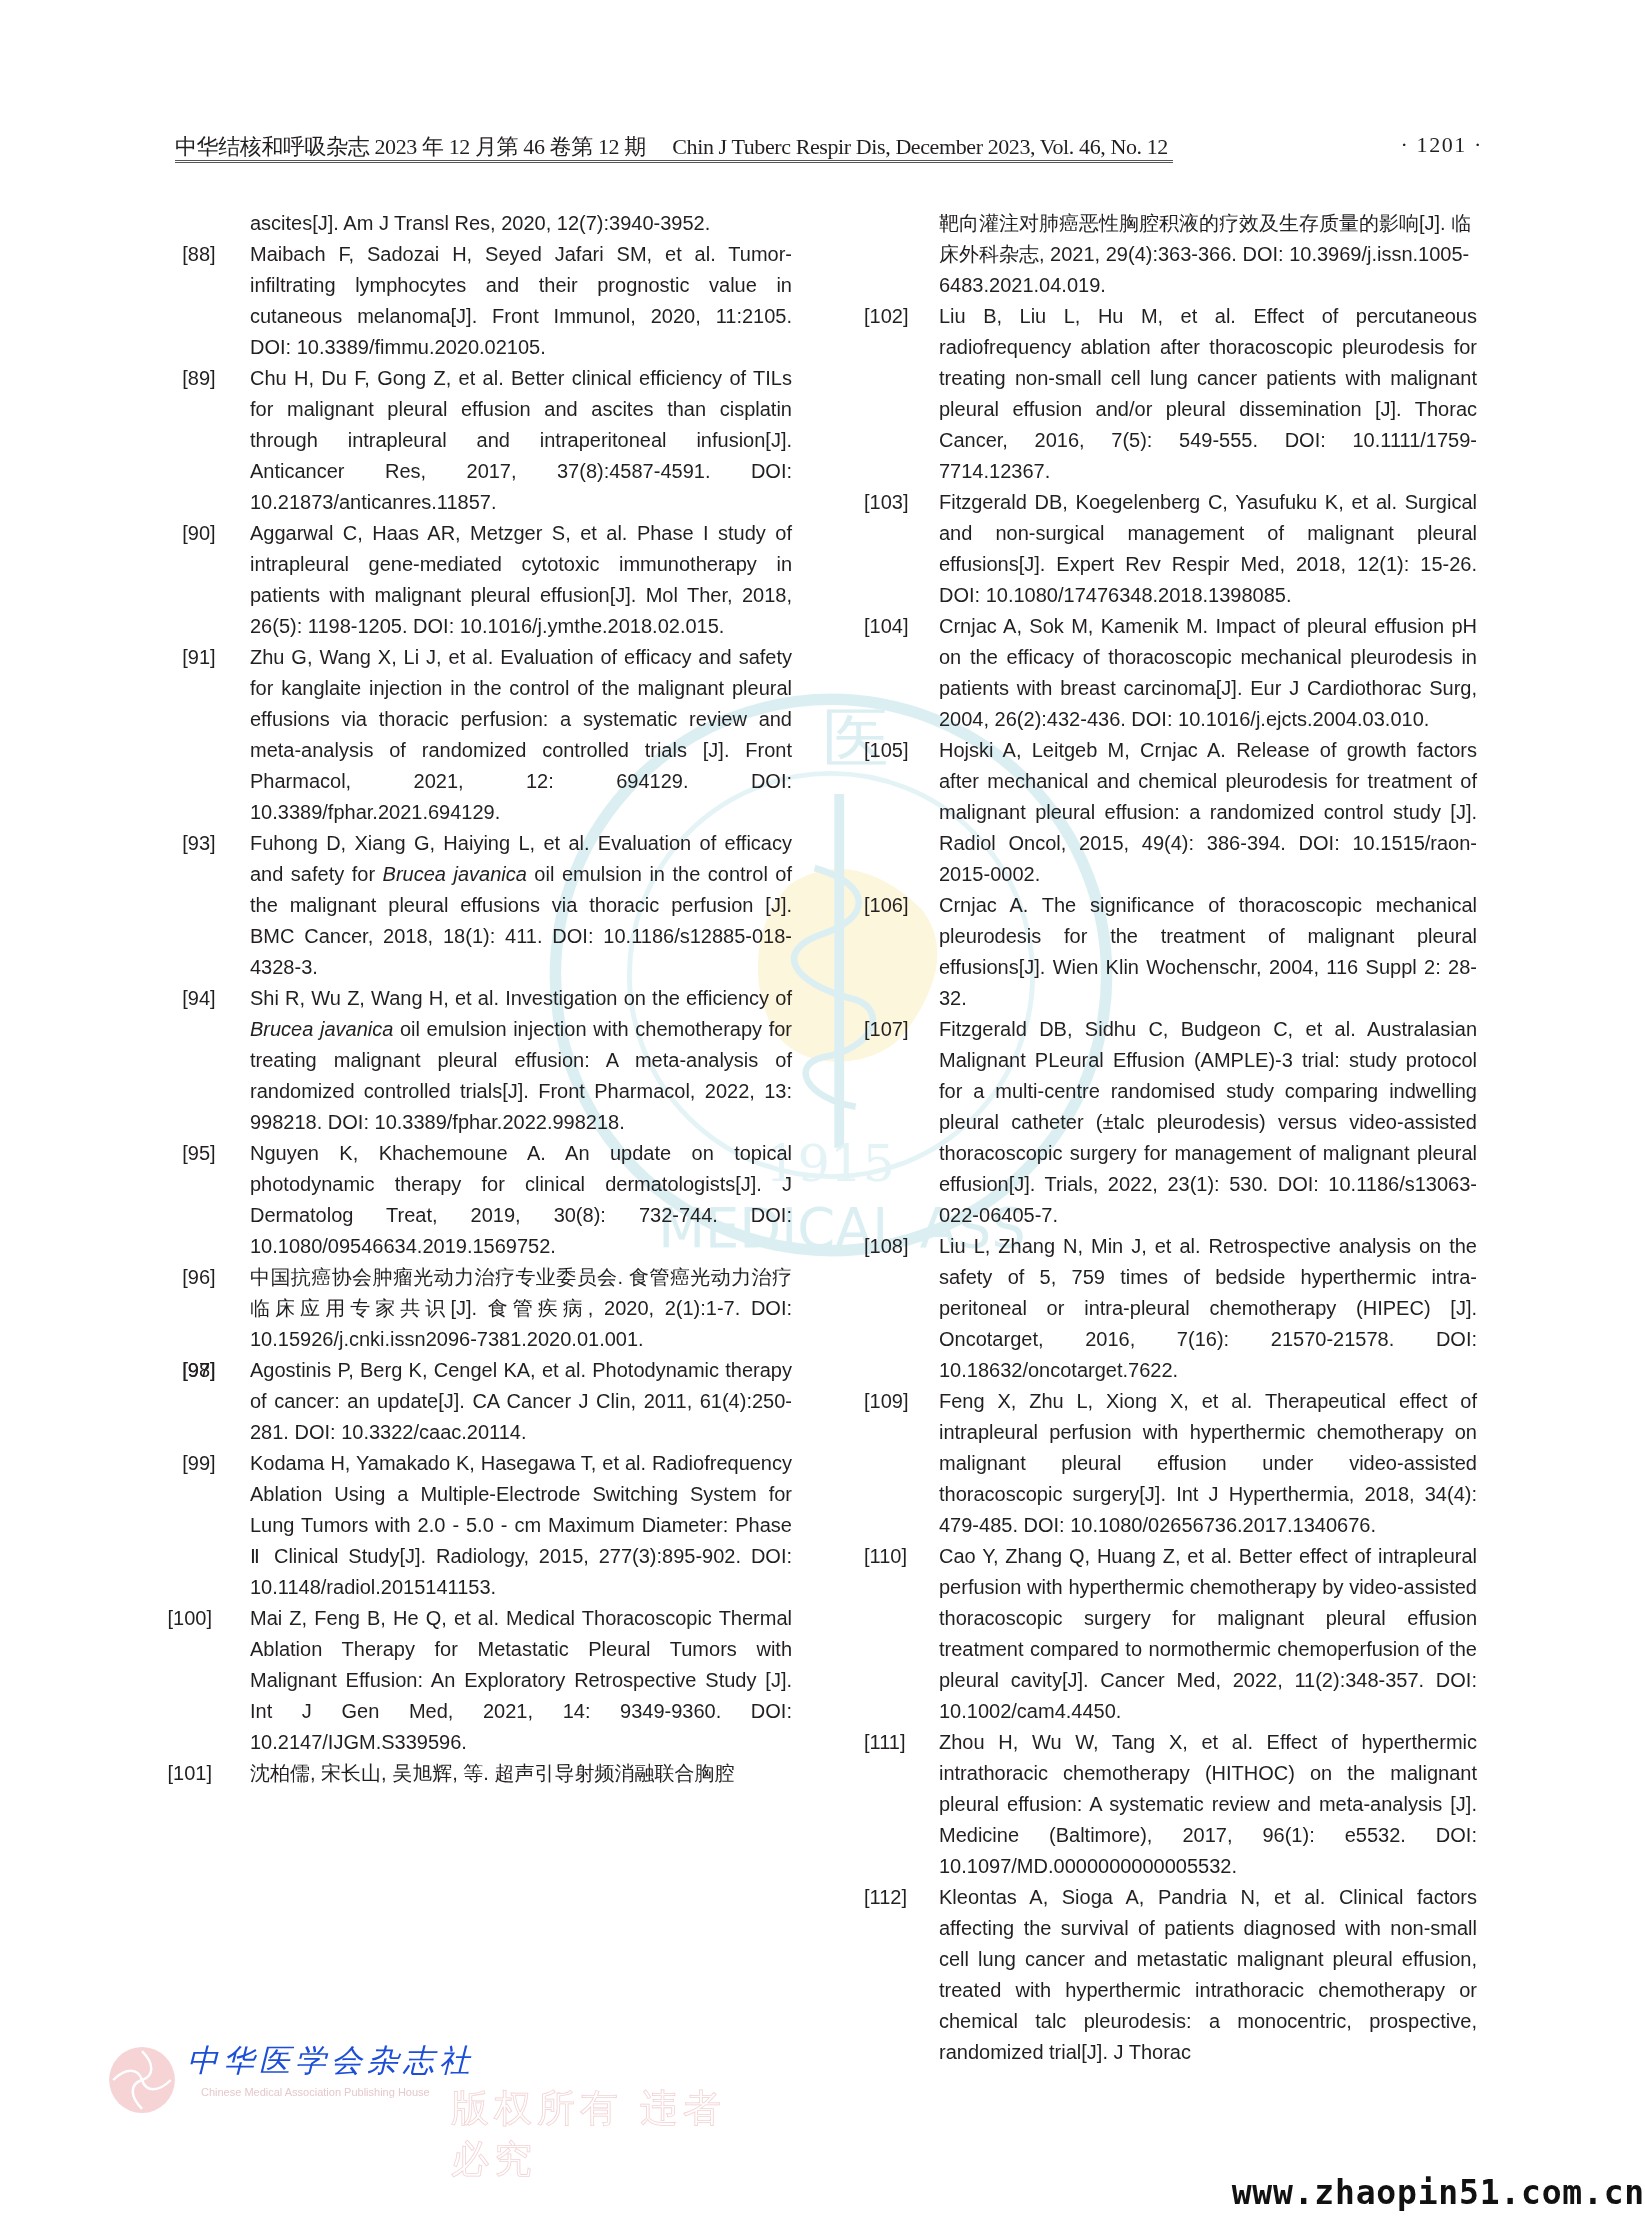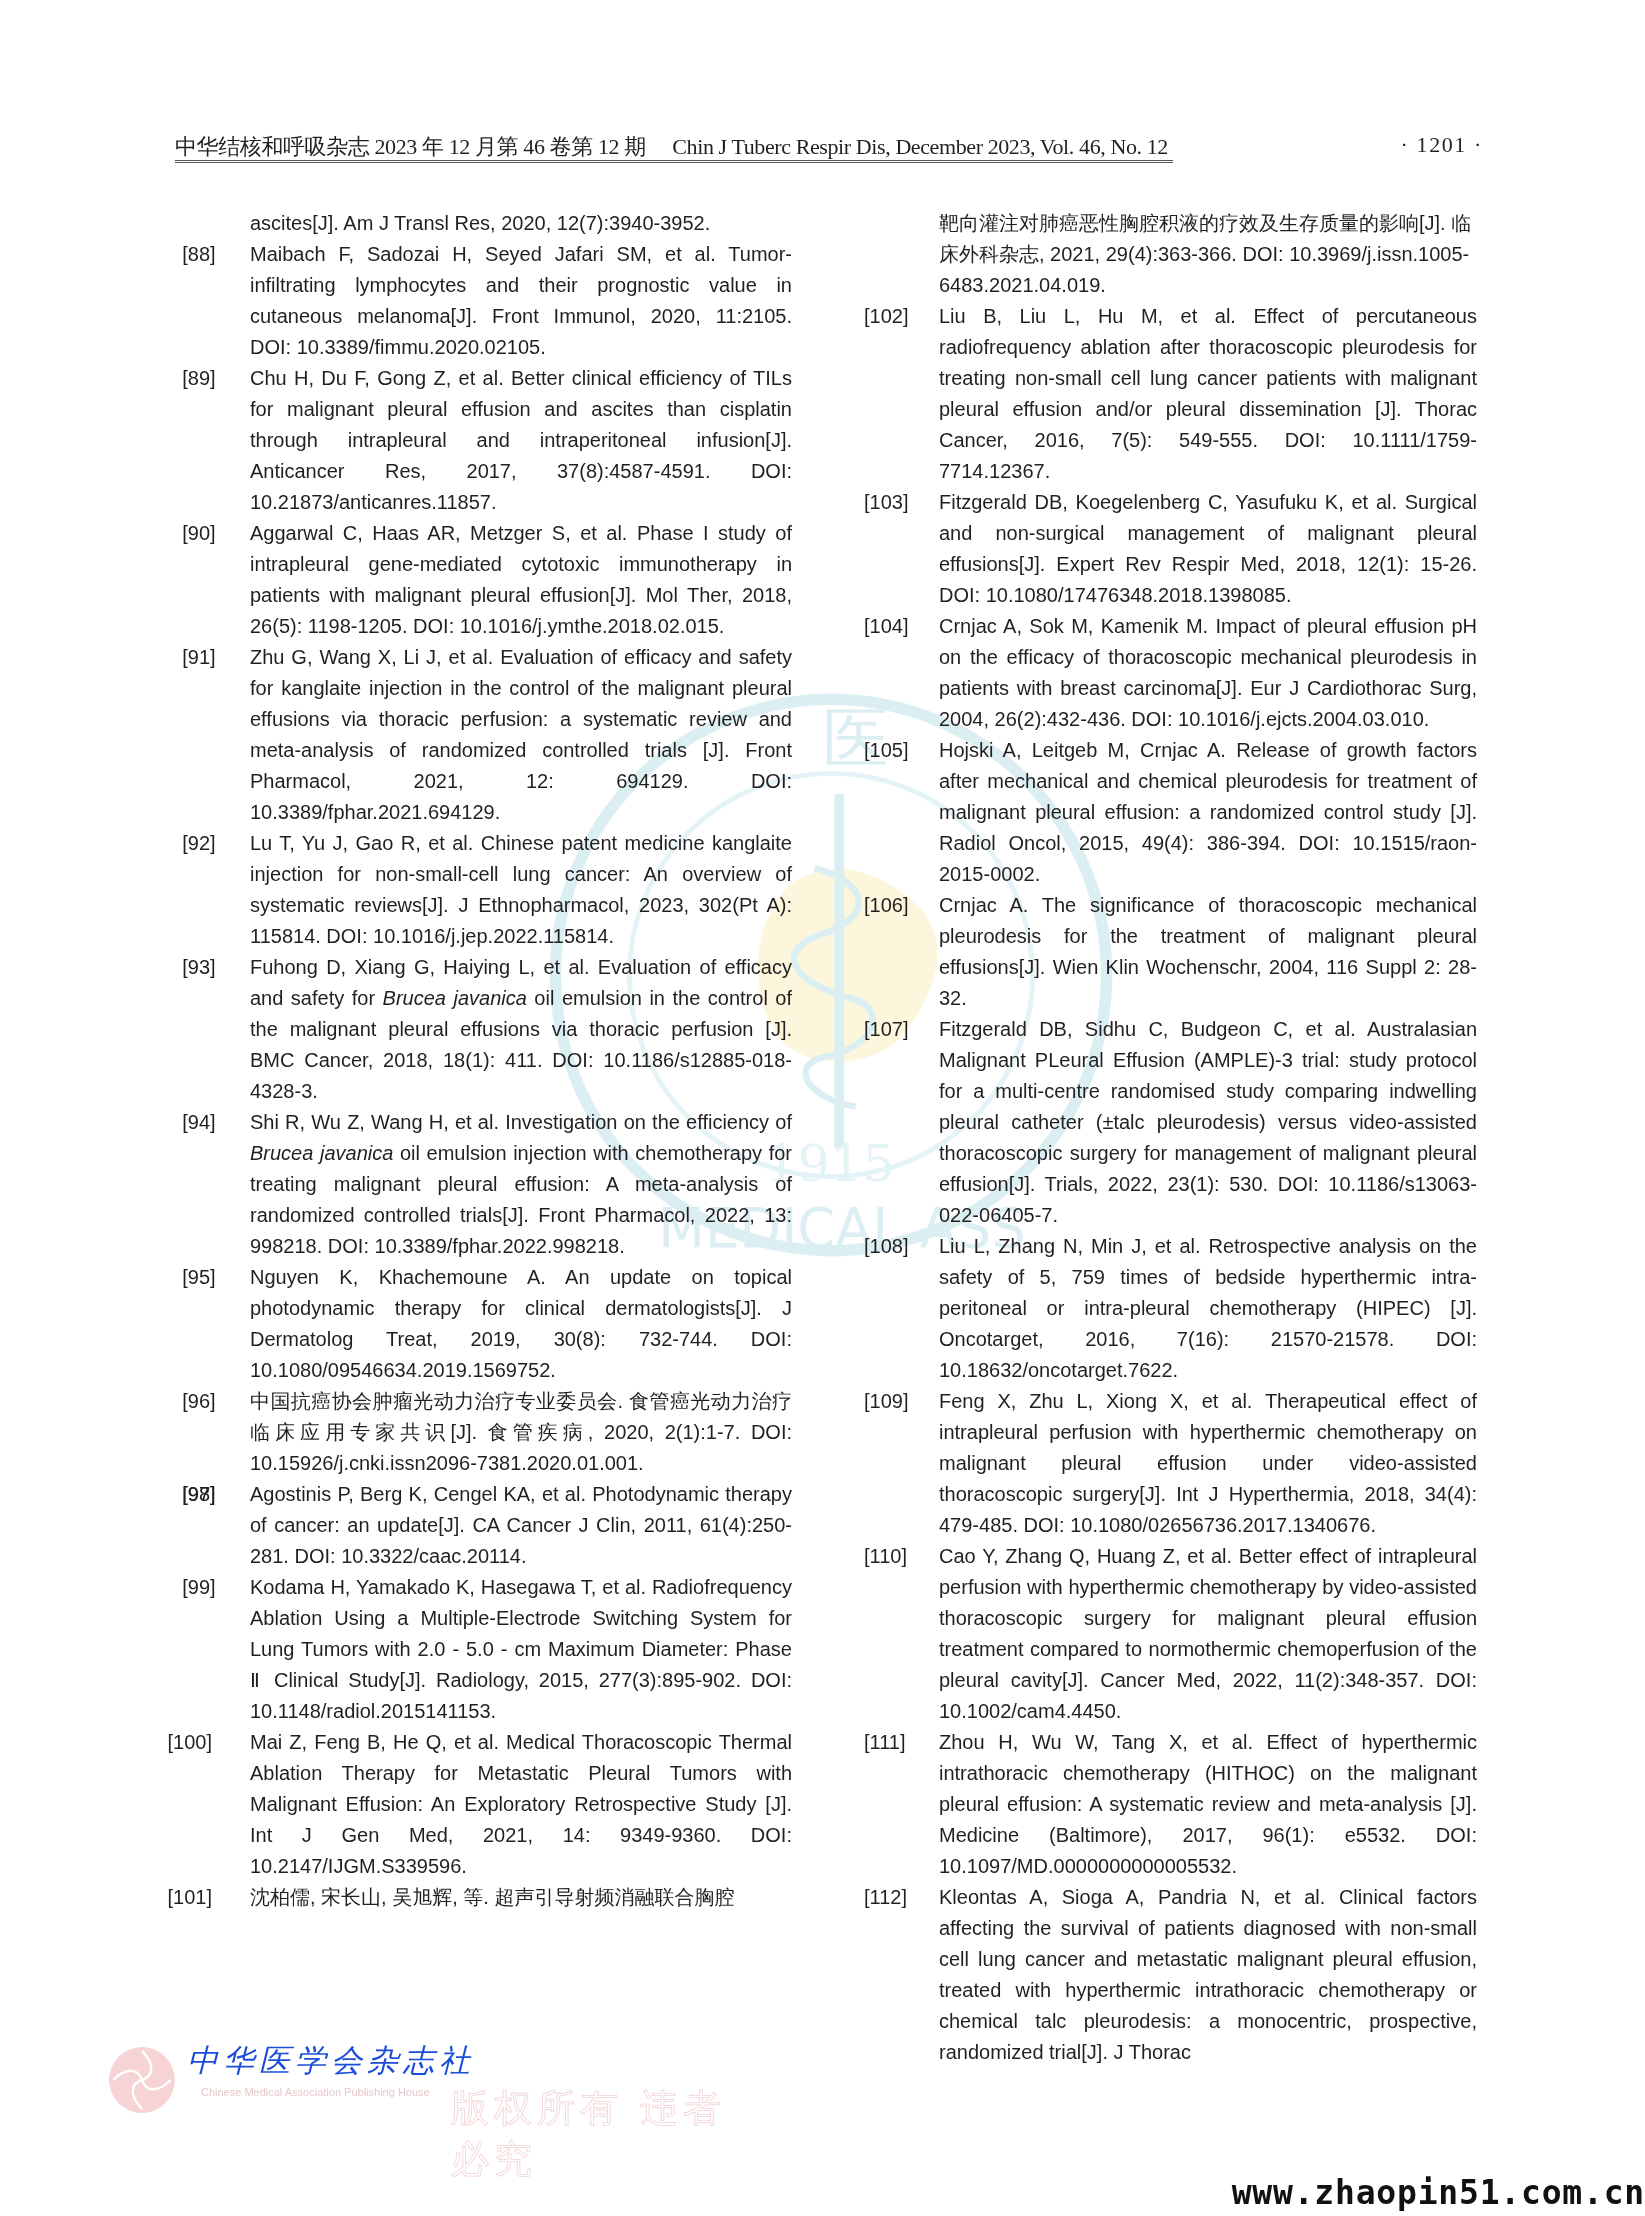--- a/index.html
+++ b/index.html
@@ -95,24 +95,20 @@
       <span class="num">[89]</span>
       <span class="body">Chu H, Du F, Gong Z, et al. Better clinical efficiency of TILs for malignant pleural effusion and ascites than cisplatin through intrapleural and intraperitoneal infusion[J]. Anticancer Res, 2017, 37(8):4587-4591. DOI: 10.21873/anticanres.11857.</span>
     </div>
   <div class="ref">
       <span class="num">[90]</span>
       <span class="body">Aggarwal C, Haas AR, Metzger S, et al. Phase I study of intrapleural gene-mediated cytotoxic immunotherapy in patients with malignant pleural effusion[J]. Mol Ther, 2018, 26(5): 1198-1205. DOI: 10.1016/j.ymthe.2018.02.015.</span>
     </div>
   <div class="ref">
       <span class="num">[91]</span>
       <span class="body">Zhu G, Wang X, Li J, et al. Evaluation of efficacy and safety for kanglaite injection in the control of the malignant pleural effusions via thoracic perfusion: a systematic review and meta-analysis of randomized controlled trials [J]. Front Pharmacol, 2021, 12: 694129. DOI: 10.3389/fphar.2021.694129.</span>
-    </div>
-  <div class="ref">
-      <span class="num">[92]</span>
-      <span class="body">Lu T, Yu J, Gao R, et al. Chinese patent medicine kanglaite injection for non-small-cell lung cancer: An overview of systematic reviews[J]. J Ethnopharmacol, 2023, 302(Pt A): 115814. DOI: 10.1016/j.jep.2022.115814.</span>
     </div>
   <div class="ref">
       <span class="num">[93]</span>
       <span class="body"><span>Fuhong D, Xiang G, Haiying L, et al. Evaluation of efficacy and safety for </span><i>Brucea javanica</i><span> oil emulsion in the control of the malignant pleural effusions via thoracic perfusion [J]. BMC Cancer, 2018, 18(1): 411. DOI: 10.1186/s12885-018-4328-3.</span></span>
     </div>
   <div class="ref">
       <span class="num">[94]</span>
       <span class="body"><span>Shi R, Wu Z, Wang H, et al. Investigation on the efficiency of </span><i>Brucea javanica</i><span> oil emulsion injection with chemotherapy for treating malignant pleural effusion: A meta-analysis of randomized controlled trials[J]. Front Pharmacol, 2022, 13: 998218. DOI: 10.3389/fphar.2022.998218.</span></span>
     </div>
   <div class="ref">

